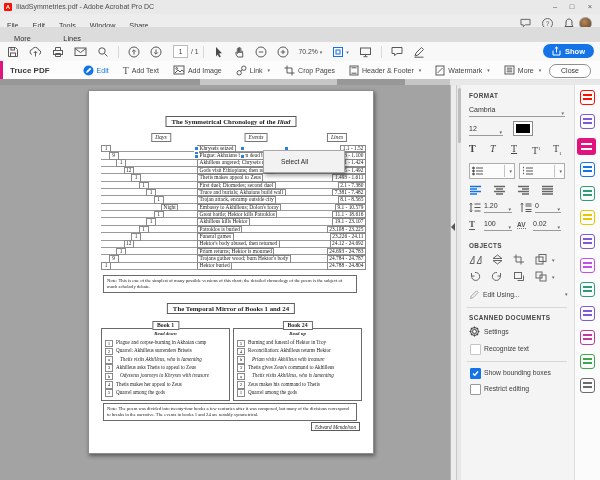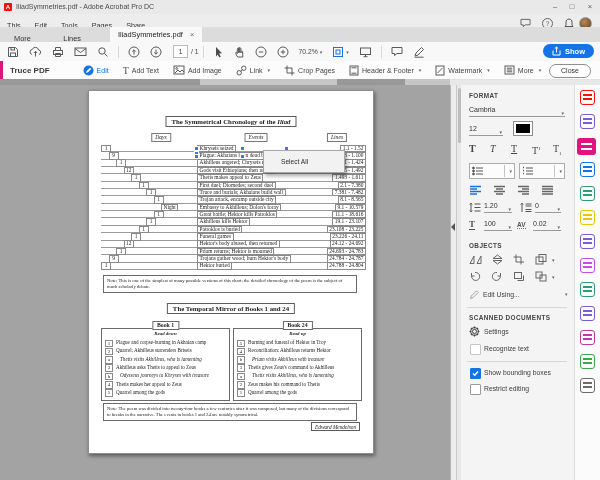--- a/index.html
+++ b/index.html
@@ -146,44 +146,41 @@
 
 <div id="titlebar" class="abs">
   <div id="app-logo" class="abs">A</div>
   <span id="win-title" class="abs">IliadSymmetries.pdf - Adobe Acrobat Pro DC</span>
   <span id="btn-min" class="abs winctl">–</span>
   <span id="btn-max" class="abs winctl">□</span>
   <span id="btn-close" class="abs winctl">×</span>
 </div>
 
 <div id="menubar" class="abs">
-  <span id="menu-items"><span class="menu-item">This</span><span class="menu-item">Edit</span><span class="menu-item">Tools</span><span class="menu-item">Pages</span><span class="menu-item">Share</span></span>
+  <span id="menu-items"><span class="menu-item">File</span><span class="menu-item">Edit</span><span class="menu-item">Tools</span><span class="menu-item">Window</span><span class="menu-item">Share</span></span>
 </div>
 <div id="top-right-icons" class="abs">
   <span>
     <svg width="11" height="10" viewBox="0 0 12 11">
         <path d="M1 1.5h10v6H6L3.5 9.5v-2H1z" fill="none" stroke="#5a5a5a" stroke-width="1"></path>
       </svg>
   </span>
   <span id="help-icon">?</span>
   <span>
     <svg width="10" height="11" viewBox="0 0 10 11">
         <path d="M5 1c2 0 3 1.5 3 3v3l1 1.5H1L2 7V4c0-1.5 1-3 3-3z" fill="none" stroke="#5a5a5a" stroke-width="1"></path>
         <path d="M4 9.7a1 1 0 0 0 2 0" fill="none" stroke="#5a5a5a"></path>
       </svg>
   </span>
 </div>
 <div id="avatar" class="abs"></div>
 
 <div id="tabbar" class="abs">
   <span class="tab">More</span>
   <span class="tab">Lines</span>
-  <span id="tab-doc">
-    <span>IliadSymmetries.pdf</span><span class="x">×</span>
-  </span>
 </div>
 
 <div id="toolbar" class="abs">
   <span class="tbtn" style="margin-left:7px">
     <svg width="12" height="12" viewBox="0 0 12 12" stroke="#5a5a5a" fill="none">
         <path d="M1.5 1.5h7l2 2v7h-9z"></path>
         <rect x="3.5" y="7" width="5" height="3.5"></rect>
         <rect x="4" y="1.5" width="3.5" height="2.5"></rect>
       </svg>
   </span>

